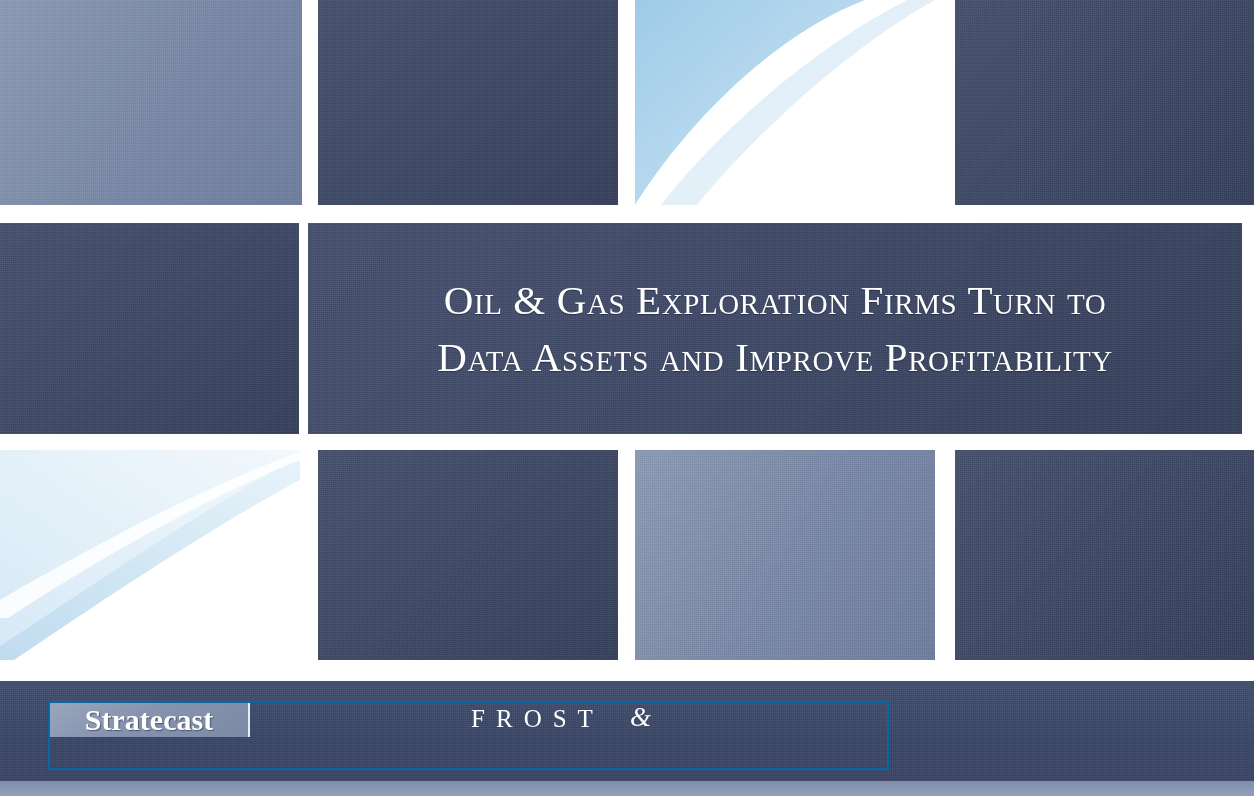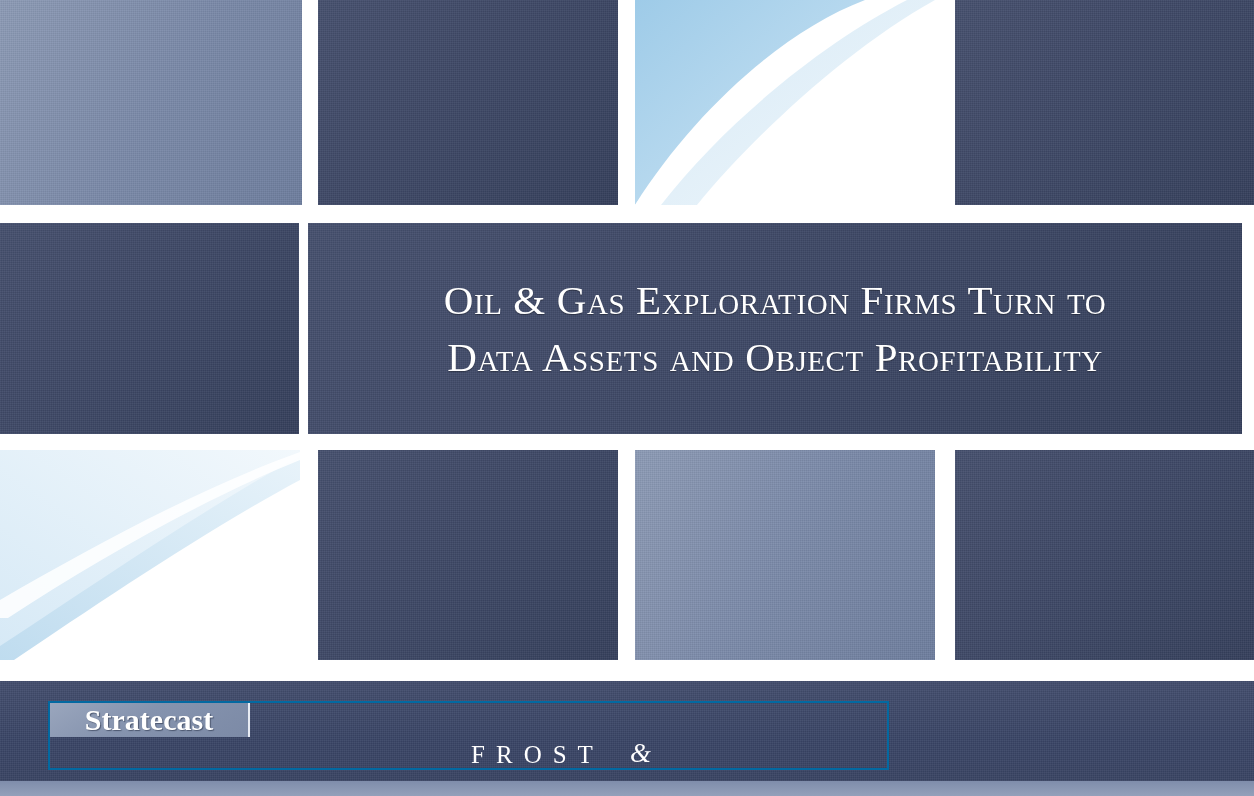--- a/index.html
+++ b/index.html
@@ -132,21 +132,20 @@
     font-size: 30px;
     letter-spacing: 0px;
     text-shadow: 1px 1px 1px rgba(30,38,60,0.55);
   }
   .logo-fs {
     flex: 1 1 auto;
     display: flex;
     align-items: center;
     justify-content: center;
     gap: 0px;
-    margin-top: 36px;
   }
   .logo-fs .word {
     color: #ffffff;
     font-family: "Liberation Serif", serif;
     font-size: 25px;
     letter-spacing: 11px;
     text-indent: 11px;
   }
   .logo-fs .amp {
     color: #ffffff;
@@ -185,21 +184,21 @@
     </svg>
   </div>
 
   <div class="tile tile-dark" style="left:955px; top:0px; width:299px; height:205px;"></div>
 
   <div class="tile tile-dark" style="left:0px; top:223px; width:299px; height:211px;"></div>
 
   <div class="title-banner">
     <div class="title-text">
       <div>Oil &amp; Gas Exploration Firms Turn to</div>
-      <div>Data Assets and Object Profitability</div>
+      <div>Data Assets and Improve Profitability</div>
     </div>
   </div>
 
   <div class="tile-swoosh" style="left:0px; top:450px; width:300px; height:210px;">
     <svg width="300" height="210" viewBox="0 0 300 210" aria-hidden="true">
       <defs>
         <linearGradient id="swC" x1="0" y1="1" x2="1" y2="0">
           <stop offset="0%" stop-color="#bfdcef"></stop>
           <stop offset="100%" stop-color="#e8f3fa"></stop>
         </linearGradient>

